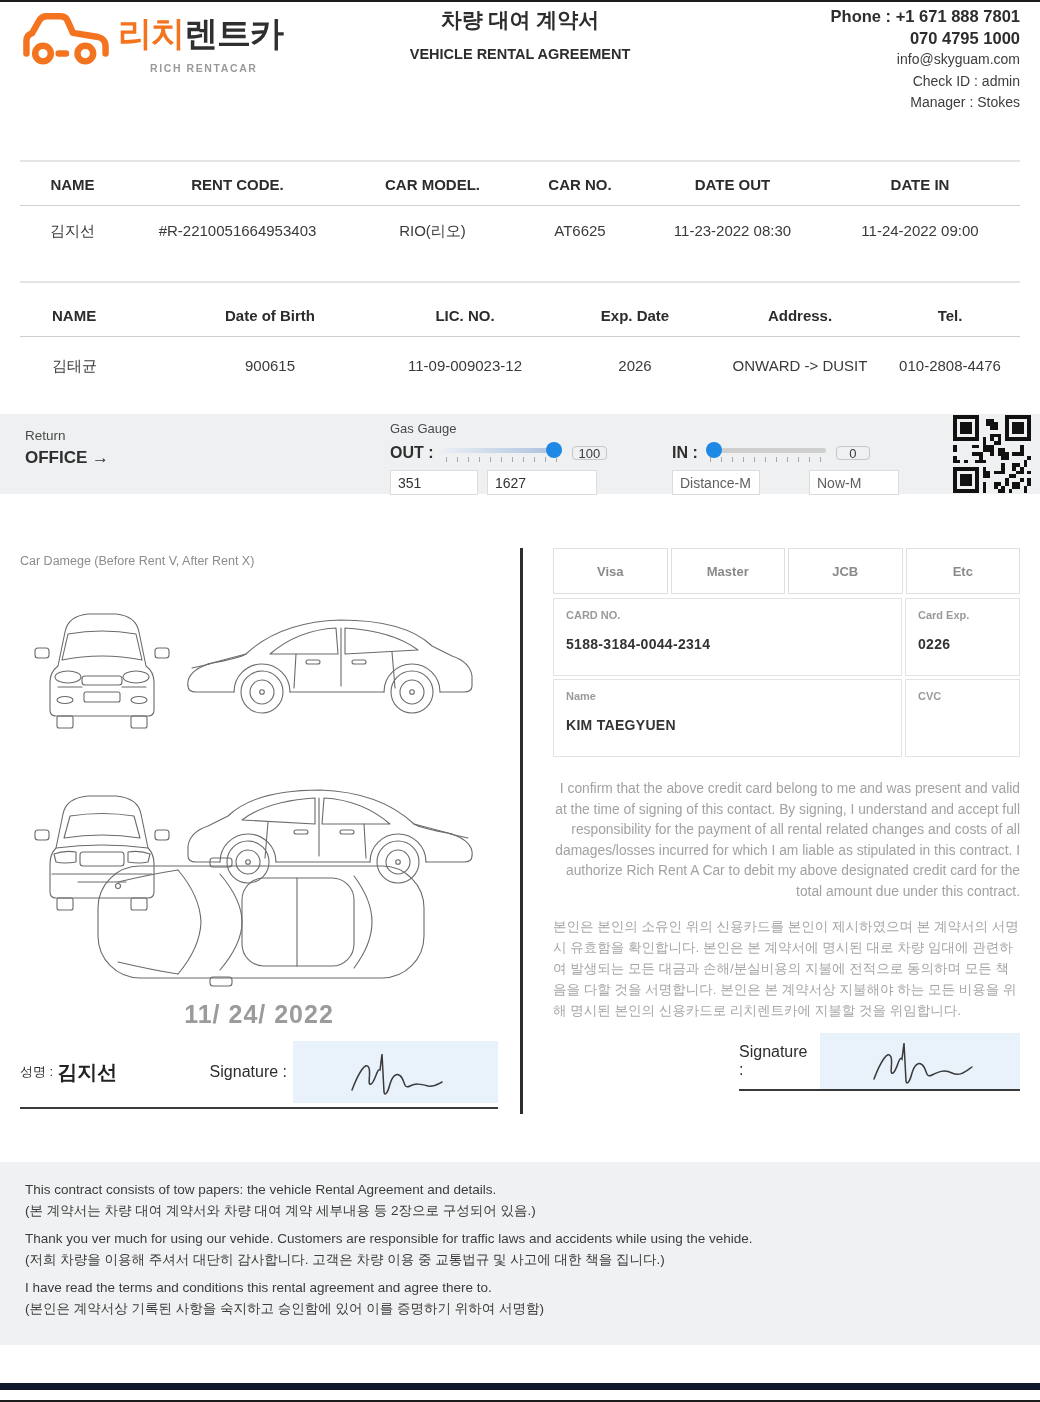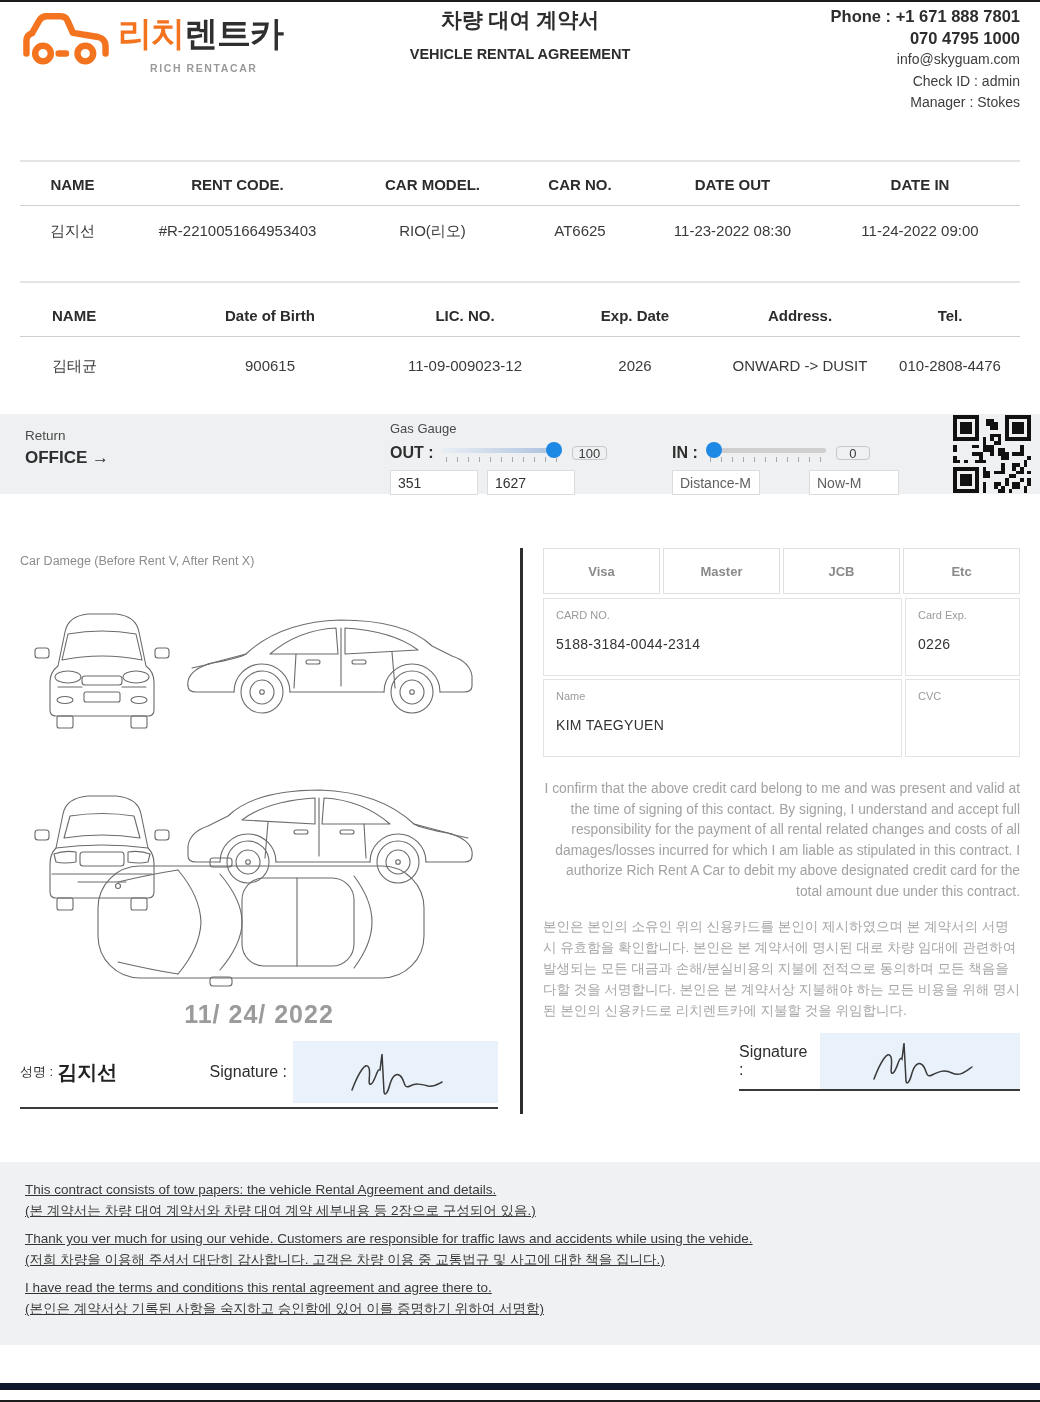--- a/index.html
+++ b/index.html
@@ -59,52 +59,52 @@
                         font-size:14px; color:#333; padding:0 7px; margin-right:9px;
                         font-family:inherit; }
   .gauge-inputs input::placeholder { color:#5f5f5f; opacity:1; }
   .qr-wrap { position:absolute; right:4px; top:0; width:88px; height:80px; display:flex;
              align-items:center; justify-content:center; }
 
   
   .main { display:flex; margin:28px 20px 0; min-height:592px; }
   .left-col { width:478px; }
   .vdivider { width:3px; background:#2e2e2e; margin:26px 0 0 22px; }
-  .right-col { flex:1; padding-left:20px; }
+  .right-col { flex:1; padding-left:30px; }
 
   .damage-label { margin-top:32px; font-size:12.5px; color:#8c8c8c; }
   .cars-svg { display:block; margin-top:6px; }
   .contract-date { margin-top:12px; text-align:center; font-size:25px; font-weight:bold;
                    color:#9b9b9b; letter-spacing:1px; }
   .sig-left { display:flex; align-items:center; margin-top:12px; border-bottom:2px solid #3a3a3a;
               padding-bottom:4px; }
   .sig-name-label { font-size:13px; color:#2f2f2f; }
   .sig-name { font-size:20px; font-weight:bold; color:#222; margin-left:4px; }
   .sig-label { font-size:16px; color:#2d2d2d; }
   .sig-left .sig-label { margin-left:auto; margin-right:6px; }
   .sig-box { width:205px; height:62px; background:#e9f1fb; display:flex; align-items:center;
              justify-content:center; }
 
   .card-tabs { display:grid; grid-template-columns:repeat(4,1fr); gap:3px; margin-top:26px; }
   .card-tab { height:46px; border:1px solid #e0e0e0; display:flex; align-items:center;
               justify-content:center; font-size:13px; font-weight:bold; color:#8a8a8a;
               background:#fff; cursor:pointer; }
-  .card-grid { display:grid; grid-template-columns:1fr 115px; gap:3px; margin-top:4px; }
+  .card-grid { display:grid; grid-template-columns:1fr 115px; gap:3px; margin-top:4px;font-weight:bold; }
   .card-cell { border:1px solid #e3e3e3; height:78px; padding:10px 12px; }
   .card-cell .cc-label { font-size:11px; color:#9a9a9a; }
   .card-cell .cc-value { font-size:14px; color:#333; margin-top:15px; letter-spacing:0.3px; }
   .para-en { margin-top:22px; font-size:13.8px; line-height:20.5px; color:#a2a2a2;text-align:right; }
   .para-ko { margin-top:14px; font-size:13.5px; line-height:21px; color:#a6a6a6; }
   .sig-right { margin-left:auto; margin-top:12px; width:281px; display:flex; align-items:center;
                border-bottom:2px solid #3a3a3a; }
   .sig-right .sig-label { margin-right:4px; }
   .sig-box.small { width:200px; height:56px; }
 
   
-  .notes { margin-top:48px; background:#f0f1f2; padding:17px 25px 19px;text-decoration:underline; }
+  .notes { margin-top:48px; background:#f0f1f2; padding:17px 25px 19px; }
   .note-pair { margin-bottom:7px; }
   .note-pair div { font-size:13.5px; line-height:21px; color:#3b3b3b; }
 
   
   .footer { margin-top:38px; border-top:7px solid #0f172a; padding-top:20px; text-align:center; }
   .footer-text { font-size:11px; color:#555; letter-spacing:0.3px; }
 </style>
 </head>
 <body>
 
@@ -212,21 +212,21 @@
       <span class="slider-label">OUT :</span>
       <div class="slider out-track">
         <div class="track"></div>
         <div class="thumb" style="left:112px;"></div>
         <div class="ticks"></div>
       </div>
       <div class="gauge-value">100</div>
     </div>
     <div class="gauge-inputs out">
       <input type="text" value="351" style="">
-      <input type="text" style="width: 88px;" value="1627">
+      <input type="text" style="width: 110px;" value="1627">
     </div>
 
     <div class="slider-row in">
       <span class="slider-label">IN :</span>
       <div class="slider in-track">
         <div class="track"></div>
         <div class="thumb" style="left:8px;"></div>
         <div class="ticks"></div>
       </div>
       <div class="gauge-value">0</div>

